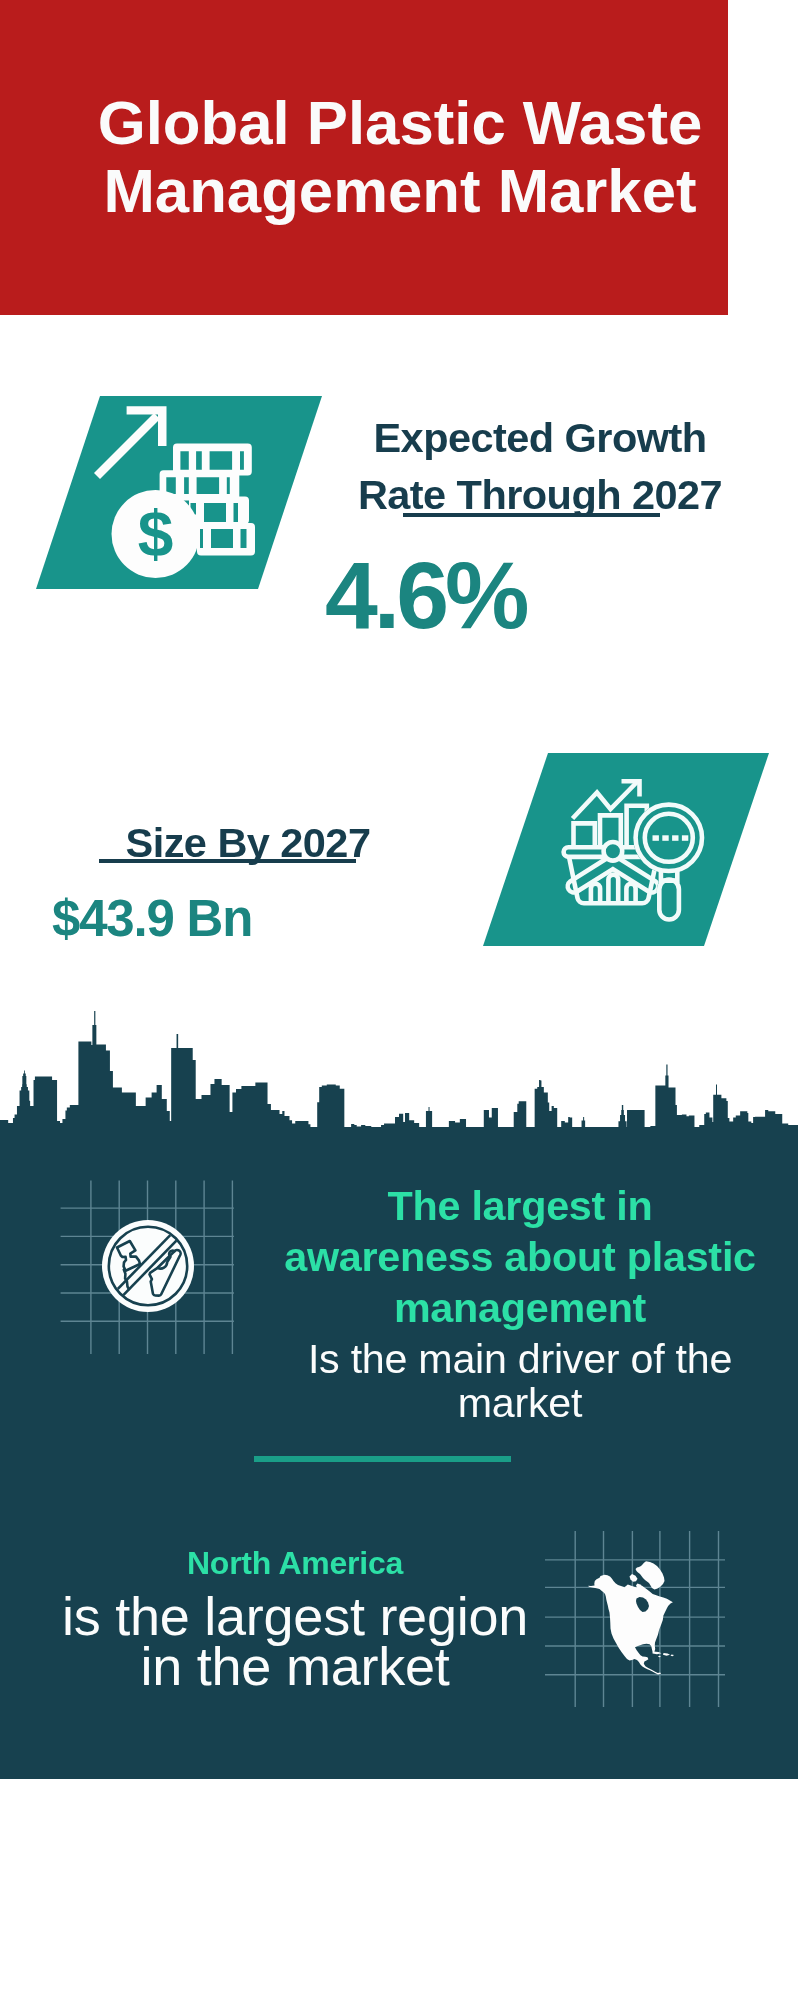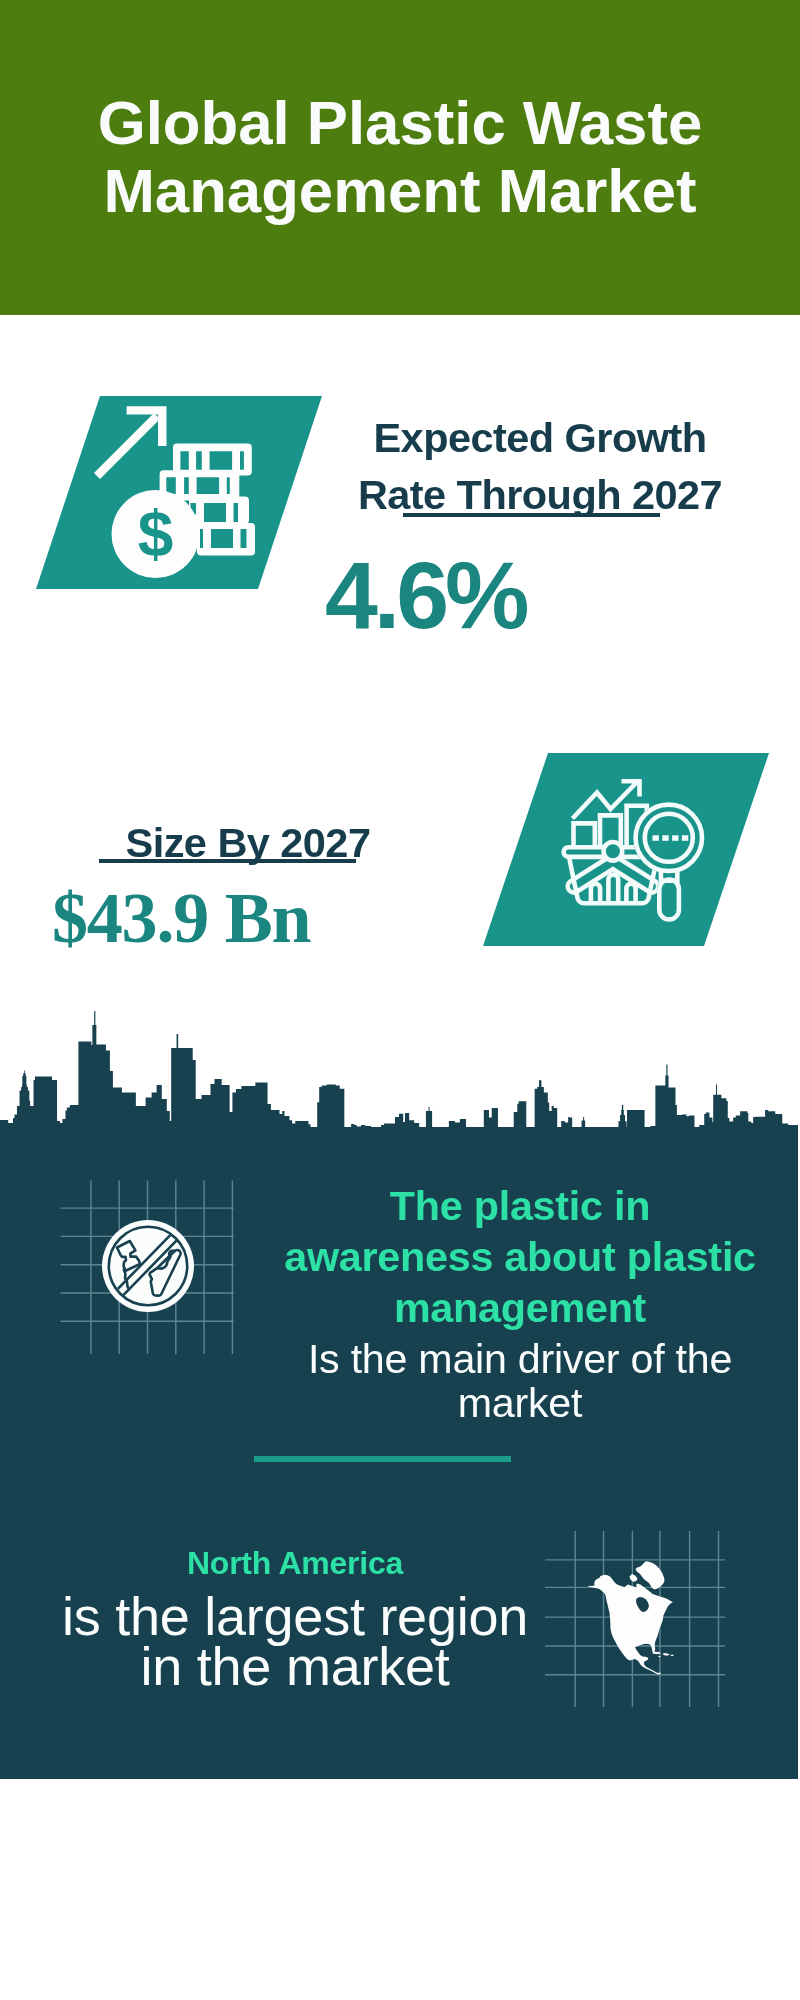--- a/index.html
+++ b/index.html
@@ -8,22 +8,22 @@
     font-family:"Liberation Sans", sans-serif;
     background:#ffffff;
     position:relative;
     overflow:hidden;
     -webkit-font-smoothing:antialiased;
   }
   .page { position:relative; width:800px; height:2000px; background:#fff; overflow:hidden; }
 
   
   .header {
-    position:absolute; left:0; top:0; width:800px; height:315px;
-    background:#4d7c0f;
+    position:absolute; left:0; top:0; width:728px; height:315px;
+    background:#b91c1c;
   }
   .header .title {
     position:absolute; left:0; top:89px; width:800px;
     text-align:center; color:#fafbfb;
     font-size:61.7px; font-weight:bold; line-height:68px;
   }
 
   
   .para { position:absolute; }
   .para svg { display:block; }
@@ -32,21 +32,21 @@
   .stat-title {
     position:absolute; color:#173d4d; font-weight:bold;
     font-size:41.5px; line-height:57px; text-align:center; letter-spacing:-0.55px;margin-top:32px;
   }
   .rule { position:absolute; background:#173d4d; height:4px; }
   .stat-val {
     position:absolute; color:#1b8580; font-weight:bold;
     text-align:left;
   }
   .stat-val.v1 { font-size:95px; line-height:95px; letter-spacing:-4px; }
-  .stat-val.v2 { font-size:72px; line-height:73px; letter-spacing:-1.2px;font-family:Liberation Serif, serif; }
+  .stat-val.v2 { font-size:51px; line-height:73px; letter-spacing:-1.2px; }
 
   
   .dark { position:absolute; left:0; width:800px; background:#17414f; }
   .skyline { position:absolute; left:0; width:800px; }
 
   .blk-hl { position:absolute; text-align:center; font-weight:bold;
             color:#2ce0a6; font-size:41.3px; line-height:51px; letter-spacing:-0.25px; }
   .blk-sub { position:absolute; text-align:center; font-weight:normal;
              color:#fbfcfc; font-size:41.2px; line-height:44px; letter-spacing:-0.25px; }
   .blk-sub.big { font-size:54px; line-height:50px; }
@@ -189,21 +189,21 @@
           <circle cx="48" cy="48" r="38.2"></circle>
         </clipPath>
       </defs>
     <g fill="none" stroke="#17414f" stroke-width="2.6" stroke-linejoin="round" stroke-linecap="butt" clip-path="url(#npbclip)">
 
       <path d="M82.5 16.4 L15.3 85.4"></path>
       <path d="M76.6 10.6 L9.4 79.6"></path>
     </g>
   </svg>
   <div class="blk-hl" style="left:220px; top:1181px; width:600px;">
-    <span>The plastic in</span><br>
+    <span>The largest in</span><br>
     <span>awareness about plastic</span><br>
     <span>management</span>
   </div>
   <div class="blk-sub" style="left:220px; top:1337px; width:600px;">
     <span>Is the main driver of the</span><br>
     <span>market</span>
   </div>
   <div class="teal-rule" style="left:254px; top:1456px; width:257px; height:6px;"></div>
 
   <div class="blk-hl big" style="left:0px; top:1538px; width:590px;">North America</div>

